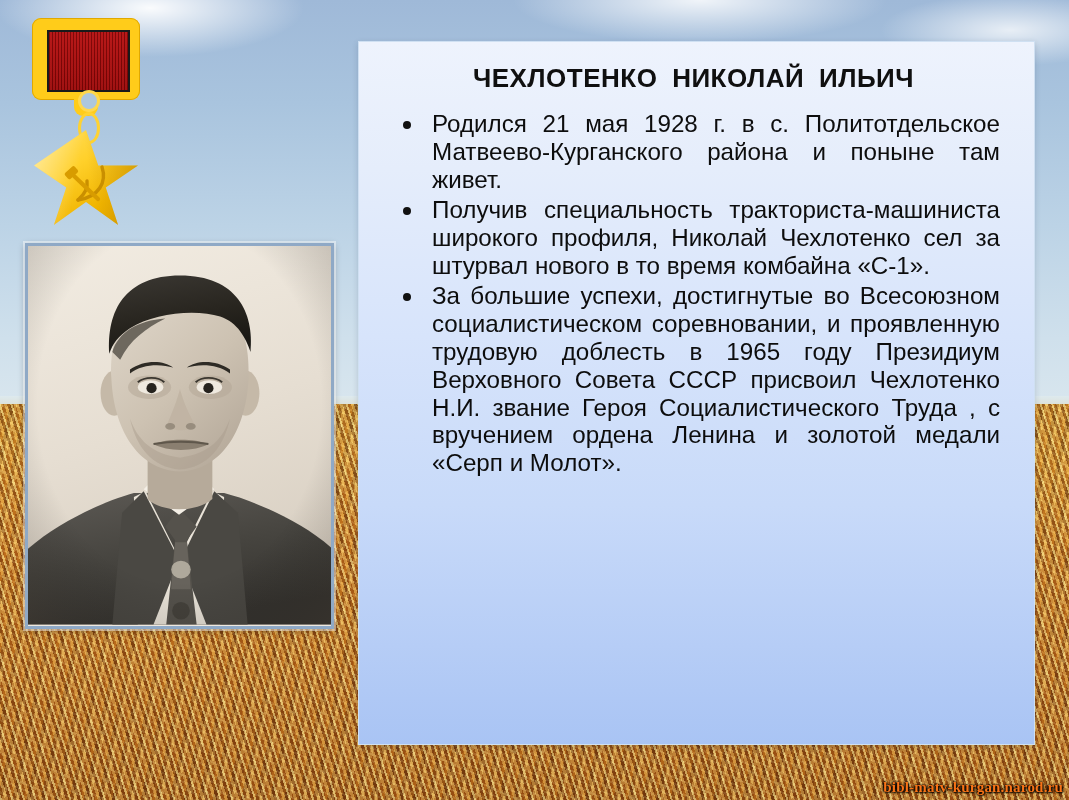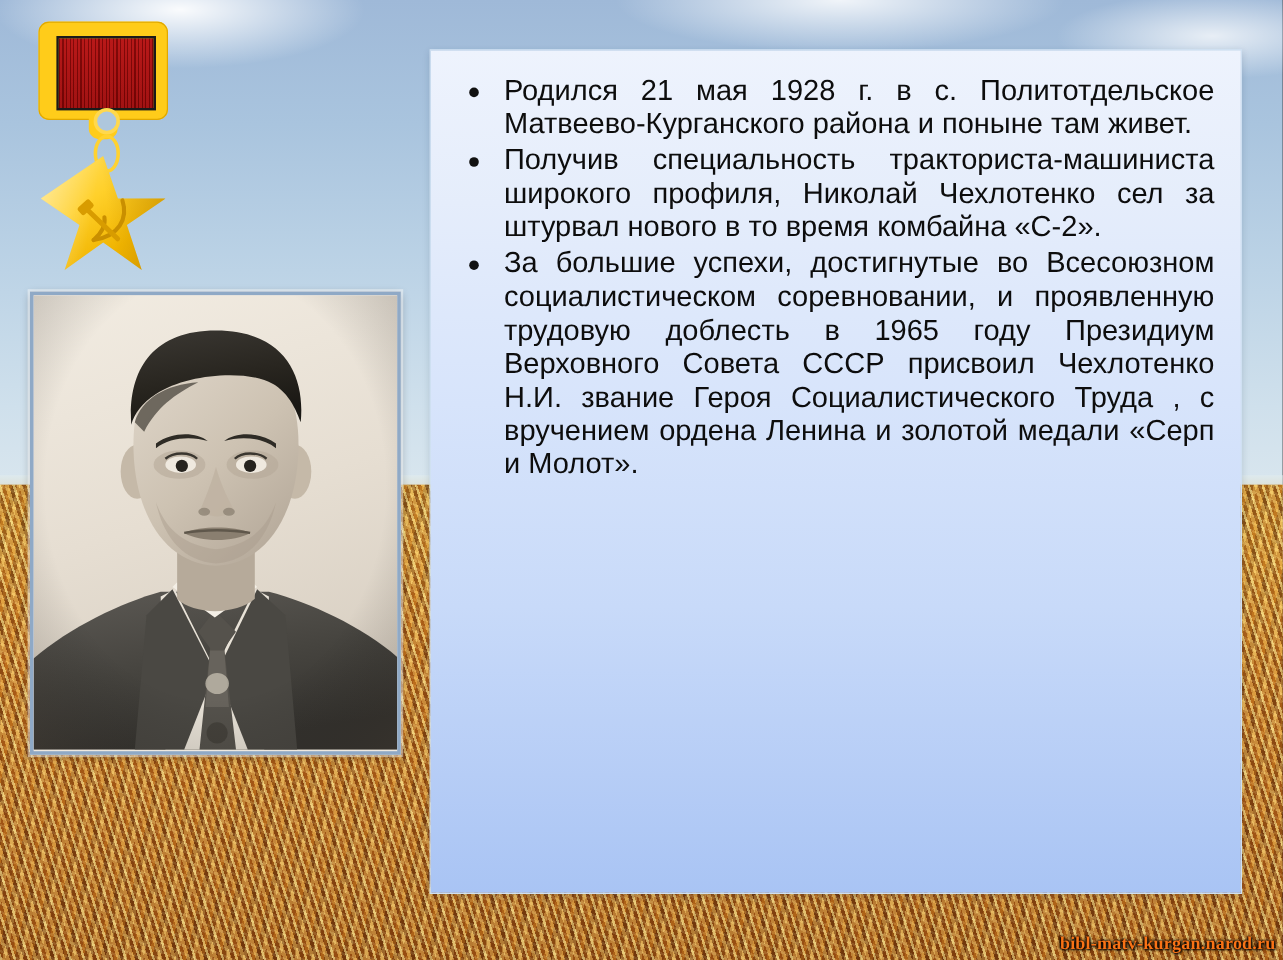--- a/index.html
+++ b/index.html
@@ -162,21 +162,21 @@
   .panel-title {
     text-align: center;
     font-size: 26px;
     font-weight: bold;
     color: #101010;
     letter-spacing: 0.5px;
     word-spacing: 7px;
     margin: 5px 0 7px 0;
     white-space: nowrap;
   }
-  .bullet-list { margin: 4px; padding: 0; list-style: none; }
+  .bullet-list { margin: 16px; padding: 0; list-style: none; }
   .bullet-item {
     position: relative;
     padding-left: 45px;
     margin-bottom: 2px;
     font-size: 24.2px;
     line-height: 1.155;
     color: #0d0d0d;
     text-align: justify;
     text-justify: inter-word;
     hyphens: none;
@@ -313,26 +313,27 @@
 
       <path d="M128 202 C 142 196, 170 196, 184 202 C 170 210, 142 210, 128 202 Z" fill="#8a7f70"></path>
       <path d="M128 202 C 145 199, 167 199, 184 202" stroke="#5f574b" stroke-width="2" fill="none"></path>
 
       <path d="M104 176 C 112 198, 126 212, 155 216 C 184 212, 198 198, 206 176 C 200 204, 184 226, 155 228 C 126 226, 110 204, 104 176 Z" fill="#a89c8c" opacity="0.45"></path>
       <rect width="309" height="386" fill="url(#vig)"></rect>
     </svg>
   </div>
 
   <div class="panel">
+    <div class="panel-title">ЧЕХЛОТЕНКО  НИКОЛАЙ  ИЛЬИЧ</div>
     <ul class="bullet-list">
       <li class="bullet-item">
         <span>Родился 21 мая 1928 г. в с. Политотдельское Матвеево-Курганского района  и  поныне там живет.</span>
       </li>
       <li class="bullet-item">
-        <span>Получив специальность тракториста-машиниста широкого профиля, Николай Чехлотенко сел за штурвал нового в то время комбайна «С-2».</span>
+        <span>Получив специальность тракториста-машиниста широкого профиля, Николай Чехлотенко сел за штурвал нового в то время комбайна «С-1».</span>
       </li>
       <li class="bullet-item">
         <span>За большие успехи, достигнутые во Всесоюзном социалистическом соревновании, и проявленную трудовую доблесть в 1965 году Президиум Верховного Совета СССР присвоил Чехлотенко Н.И. звание Героя Социалистического Труда ,  с вручением ордена Ленина и золотой медали «Серп и Молот».</span>
       </li>
     </ul>
   </div>
 
   <div class="watermark">bibl-matv-kurgan.narod.ru</div>
 
 </div>

